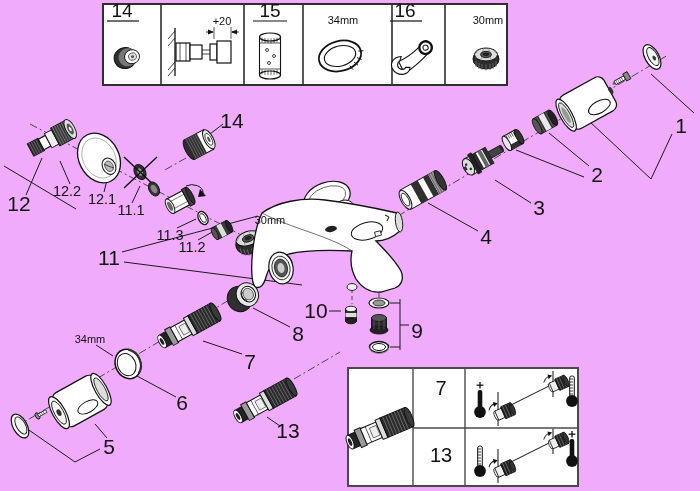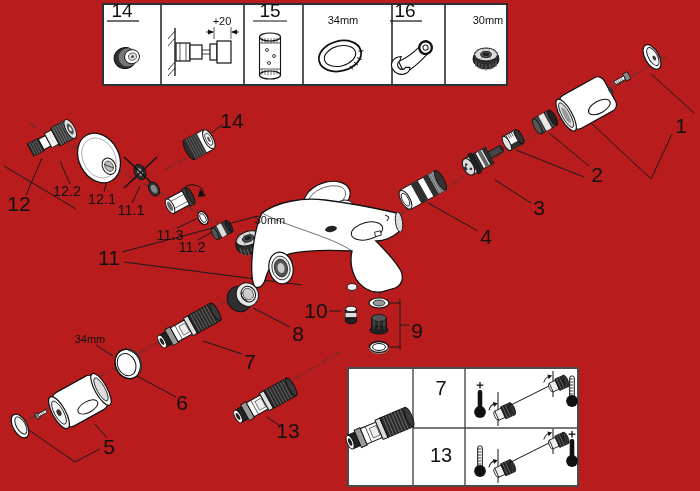--- a/index.html
+++ b/index.html
@@ -1,16 +1,16 @@
 <!DOCTYPE html>
 <html><head>
 <meta charset="utf-8">
 <style>
   html,body{margin:0;padding:0;background:#fff;}
-  #stage{position:relative;width:700px;height:491px;background:#b91c1c;overflow:hidden;
+  #stage{position:relative;width:700px;height:491px;background:#f0abfc;overflow:hidden;
          font-family:"Liberation Sans",sans-serif;}
   svg text{fill:#111;font-family:"Liberation Sans",sans-serif;}
   .num{font-size:21px;}
   .subnum{font-size:14.5px;}
   .smalltxt{font-size:11px;}
   .legendnum{font-size:19px;}
   .boxnum{font-size:20px;}
   .leader{stroke:#1a1a1a;stroke-width:1;fill:none;}
   .axis{stroke:#3a3a3a;stroke-width:0.9;fill:none;stroke-dasharray:8 3 2 3;}
   .dash{stroke:#3a3a3a;stroke-width:0.9;fill:none;stroke-dasharray:4 3;}

